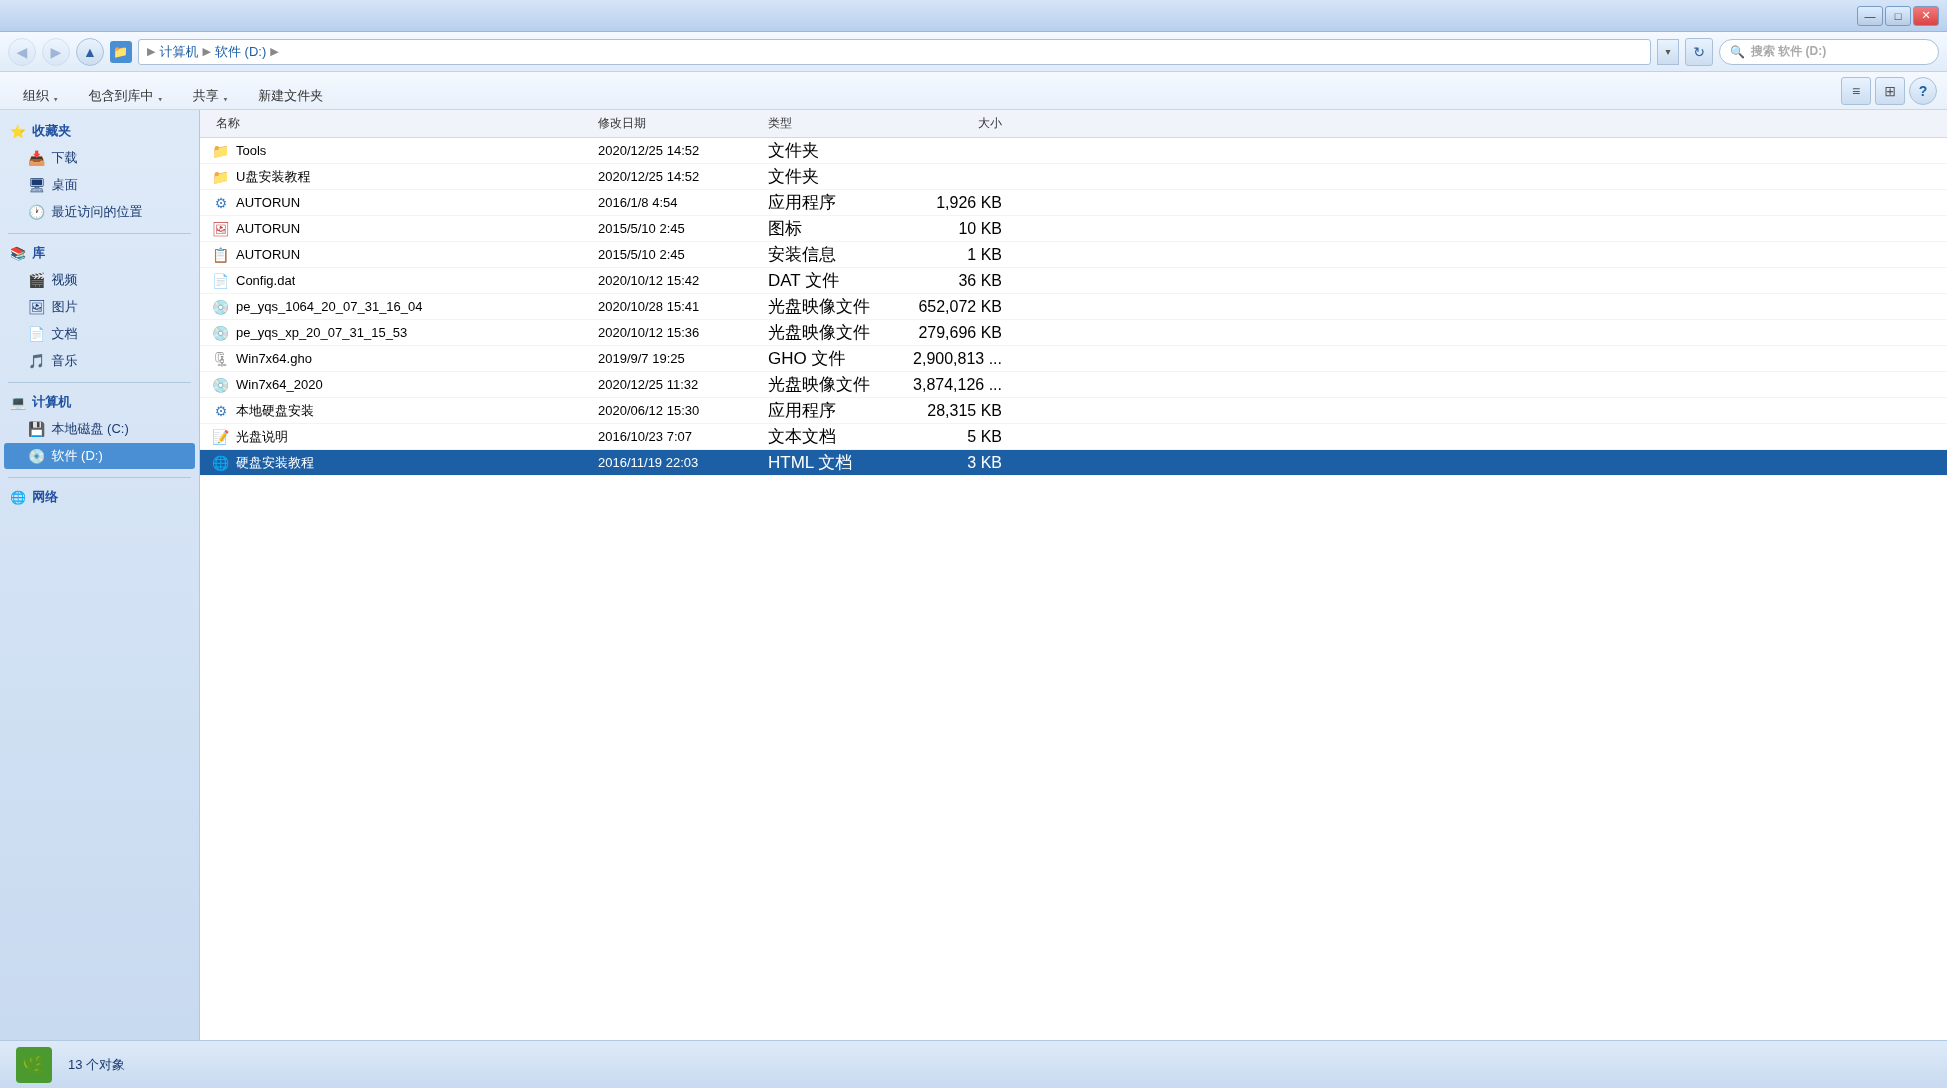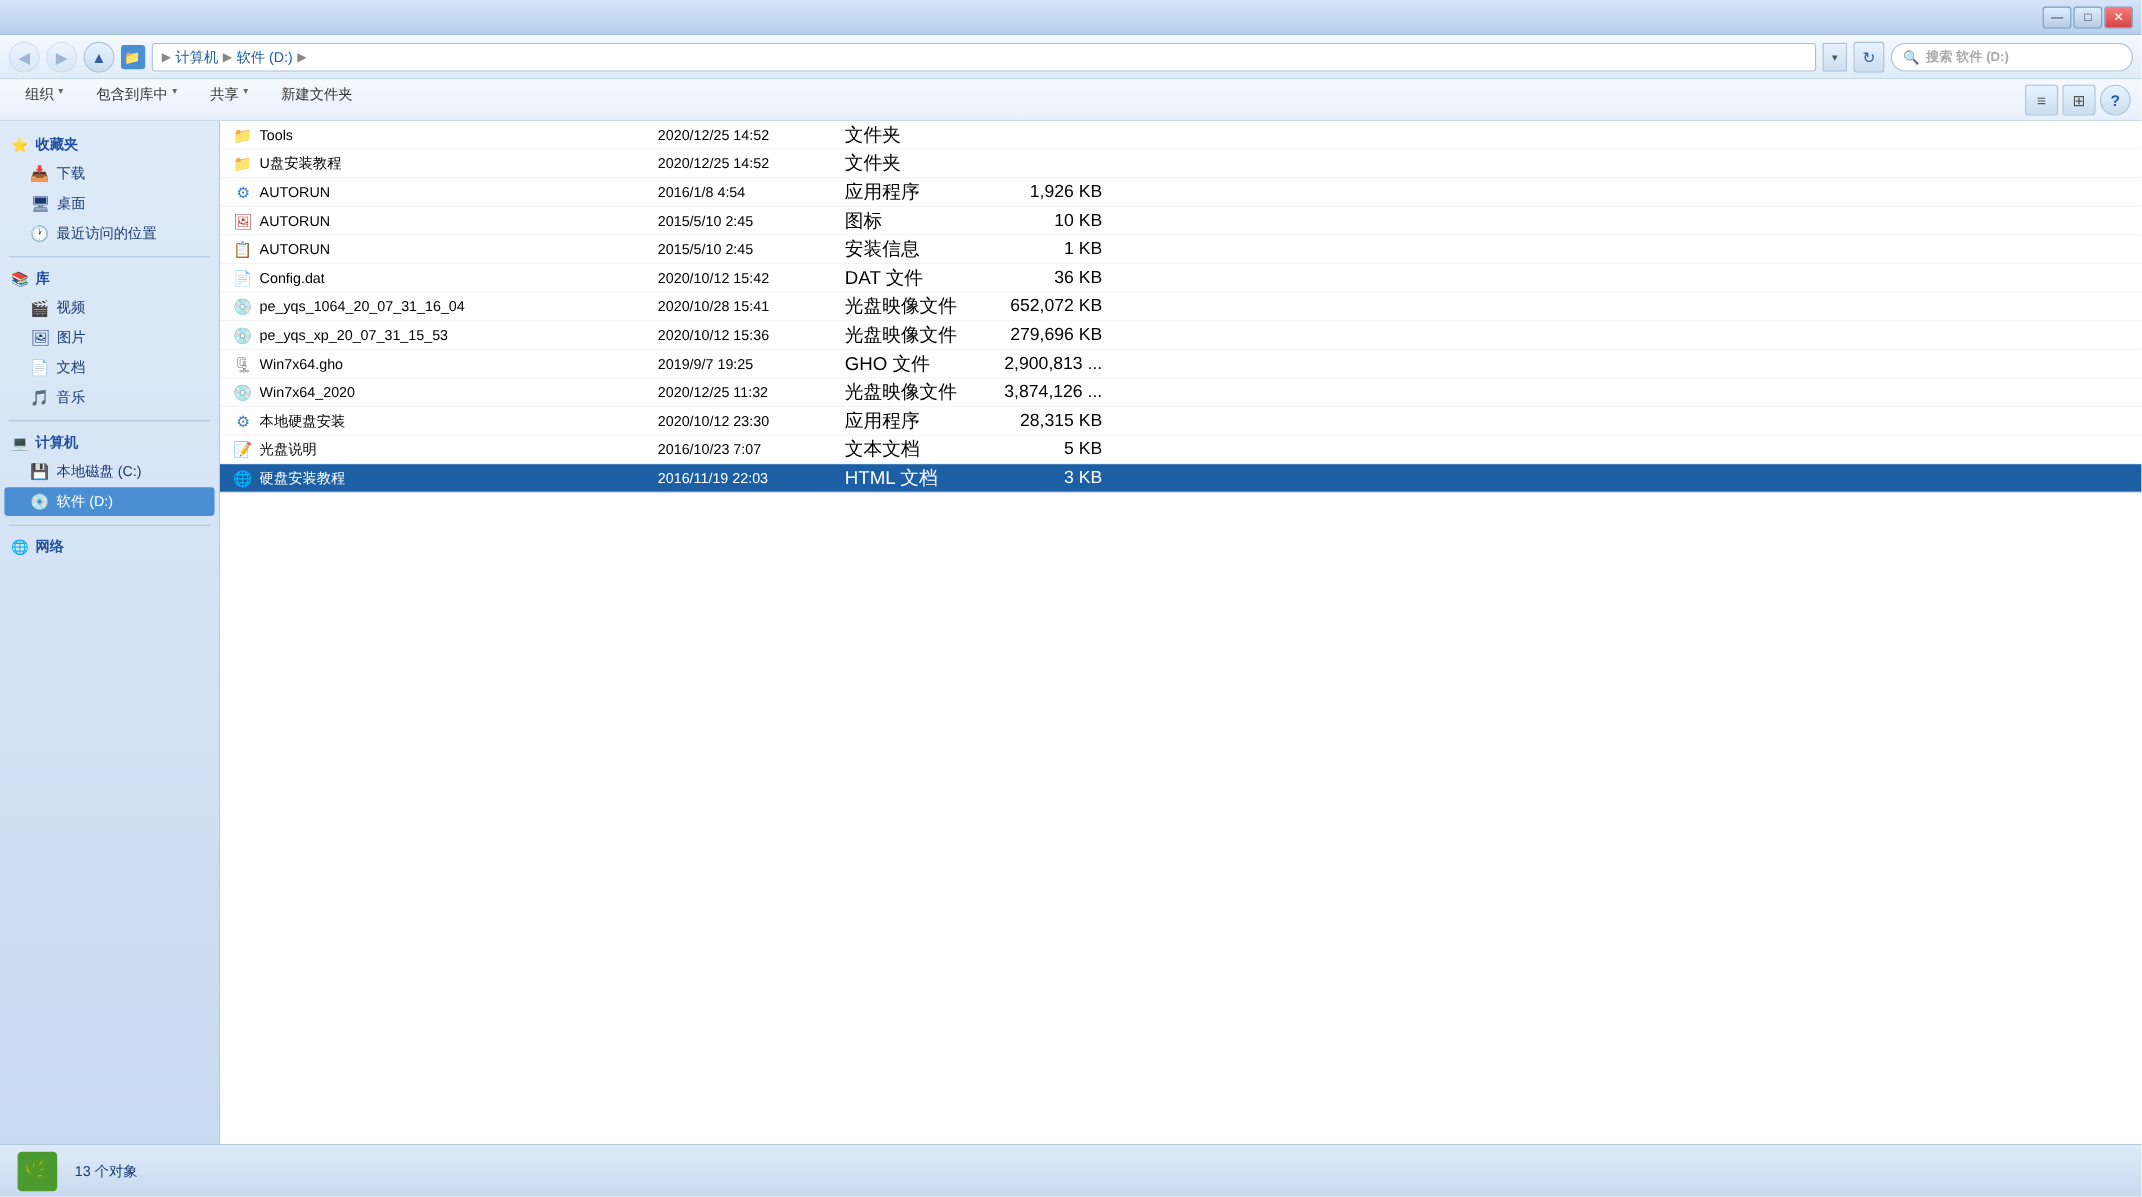--- a/index.html
+++ b/index.html
@@ -134,25 +134,26 @@
       border-bottom: 1px solid #c8d8ea;
     }
     .toolbar-btn {
       height: 30px;
       padding: 0 12px;
       border: 1px solid transparent;
       border-radius: 3px;
       background: transparent;
       cursor: pointer;
       display: flex;
-      align-items: flex-start;
+      align-items: flex-end;
       gap: 4px;
       font-size: 13px;
       color: #333;
       white-space: nowrap;
+      font-family: Liberation Mono, monospace;
     }
     .toolbar-btn .arrow { font-size: 9px; color: #666; }
     .toolbar-spacer { flex: 1; }
     .view-btn {
       width: 30px;
       height: 28px;
       border: 1px solid #aac0d8;
       border-radius: 3px;
       background: linear-gradient(to bottom, #e8f3ff, #ccddf0);
       display: flex;
@@ -437,20 +438,26 @@
     <div class="sidebar-section">
       <div class="sidebar-section-header">
         <span>🌐</span>
         <span>网络</span>
       </div>
     </div>
   </div>
 
   <div class="file-list">
 
+    <div class="file-list-header">
+      <div class="col-name">名称</div>
+      <div class="col-date">修改日期</div>
+      <div class="col-type">类型</div>
+      <div class="col-size">大小</div>
+    </div>
 
     <div id="file-rows-container">
         <div class="file-row">
       <div class="file-name-cell">
         <div class="file-icon folder-icon">📁</div>
         <span class="file-name-text">Tools</span>
       </div>
       <div class="file-date">2020/12/25 14:52</div>
       <div class="file-type">文件夹</div>
       <div class="file-size"></div>
@@ -534,21 +541,21 @@
       </div>
       <div class="file-date">2020/12/25 11:32</div>
       <div class="file-type">光盘映像文件</div>
       <div class="file-size">3,874,126 ...</div>
     </div>
         <div class="file-row">
       <div class="file-name-cell">
         <div class="file-icon app-icon">⚙</div>
         <span class="file-name-text">本地硬盘安装</span>
       </div>
-      <div class="file-date">2020/10/12 23:30</div>
+      <div class="file-date">2020/06/12 15:30</div>
       <div class="file-type">应用程序</div>
       <div class="file-size">28,315 KB</div>
     </div>
         <div class="file-row">
       <div class="file-name-cell">
         <div class="file-icon text-icon">📝</div>
         <span class="file-name-text">光盘说明</span>
       </div>
       <div class="file-date">2016/10/23 7:07</div>
       <div class="file-type">文本文档</div>

